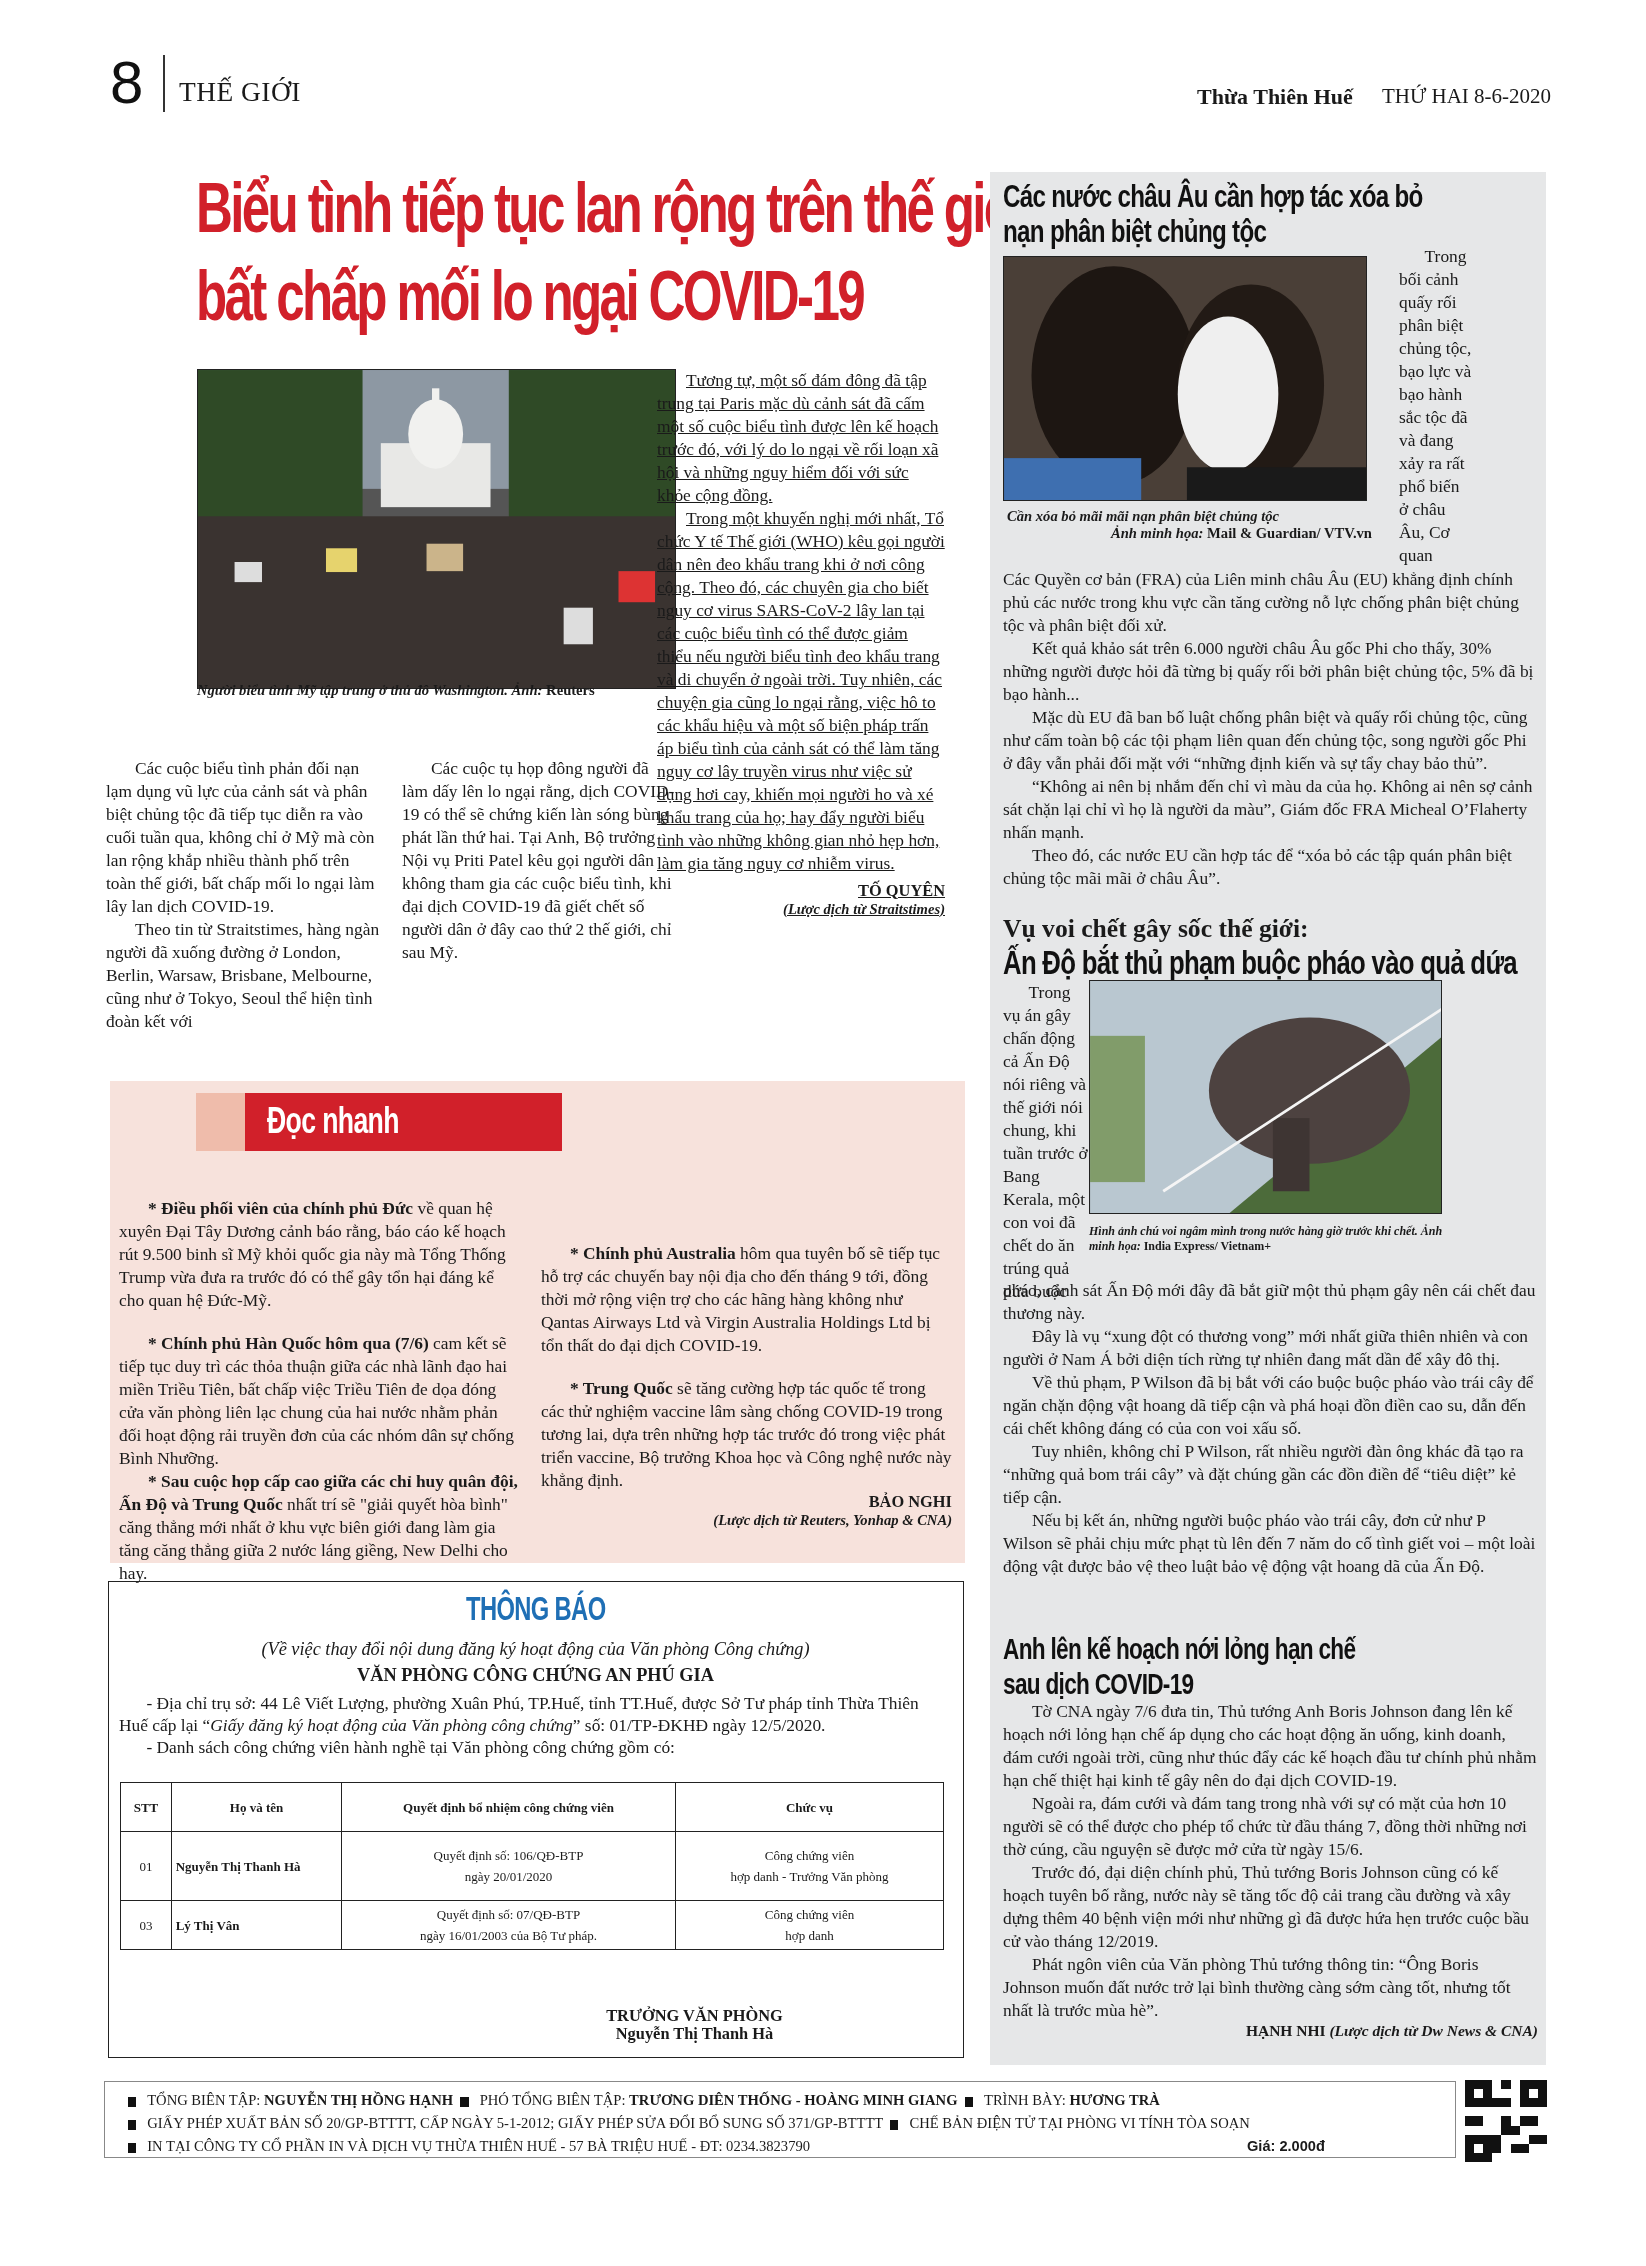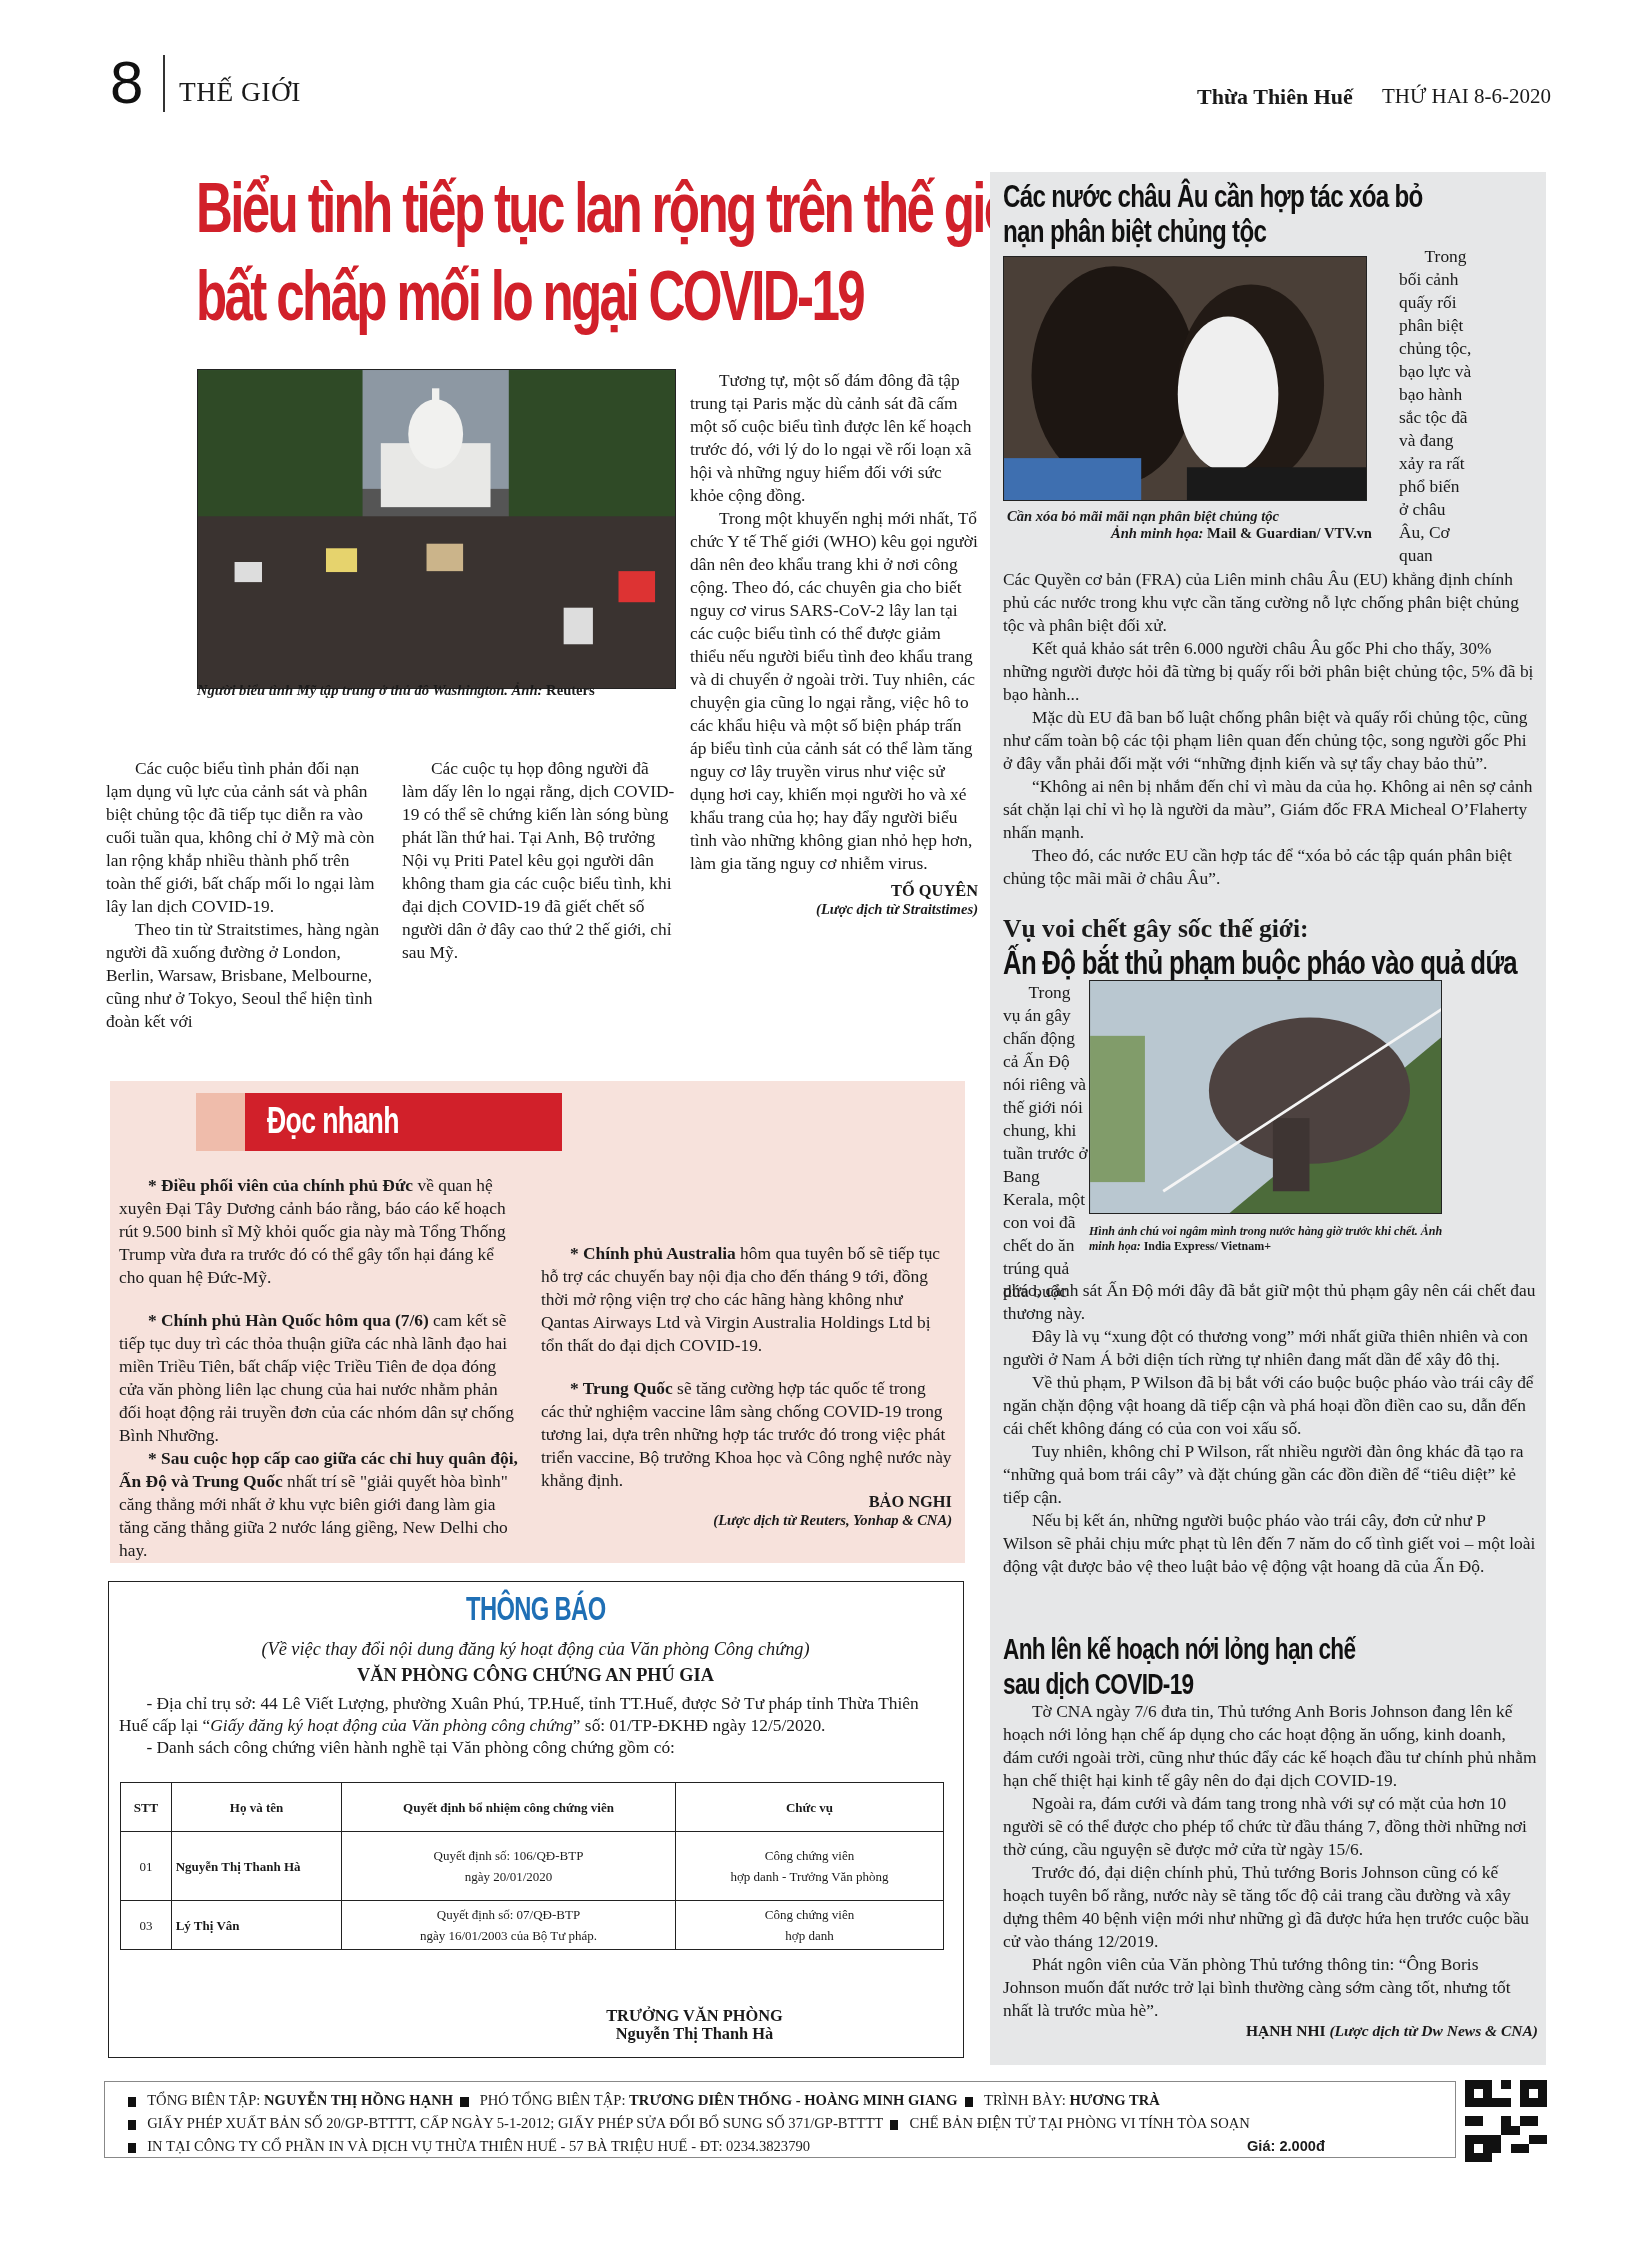--- a/index.html
+++ b/index.html
@@ -88,21 +88,21 @@
   <b>Reuters</b>
 </div>
 
 <div class="col" style="left:106px; top:757px; width:274px;">
   <p class="body ind">Các cuộc biểu tình phản đối nạn lạm dụng vũ lực của cảnh sát và phân biệt chủng tộc đã tiếp tục diễn ra vào cuối tuần qua, không chỉ ở Mỹ mà còn lan rộng khắp nhiều thành phố trên toàn thế giới, bất chấp mối lo ngại làm lây lan dịch COVID-19.</p>
   <p class="body ind">Theo tin từ Straitstimes, hàng ngàn người đã xuống đường ở London, Berlin, Warsaw, Brisbane, Melbourne, cũng như ở Tokyo, Seoul thể hiện tình đoàn kết với</p>
 </div>
 <div class="col" style="left:402px; top:757px; width:274px;">
   <p class="body ind">Các cuộc tụ họp đông người đã làm dấy lên lo ngại rằng, dịch COVID-19 có thể sẽ chứng kiến làn sóng bùng phát lần thứ hai. Tại Anh, Bộ trưởng Nội vụ Priti Patel kêu gọi người dân không tham gia các cuộc biểu tình, khi đại dịch COVID-19 đã giết chết số người dân ở đây cao thứ 2 thế giới, chỉ sau Mỹ.</p>
 </div>
-<div class="col" style="left:690px; top:369px; width:288px;">
+<div class="col" style="left:657px; top:369px; width:288px;text-decoration:underline;">
   <p class="body ind">Tương tự, một số đám đông đã tập trung tại Paris mặc dù cảnh sát đã cấm một số cuộc biểu tình được lên kế hoạch trước đó, với lý do lo ngại về rối loạn xã hội và những nguy hiểm đối với sức khỏe cộng đồng.</p>
   <p class="body ind">Trong một khuyến nghị mới nhất, Tổ chức Y tế Thế giới (WHO) kêu gọi người dân nên đeo khẩu trang khi ở nơi công cộng. Theo đó, các chuyên gia cho biết nguy cơ virus SARS-CoV-2 lây lan tại các cuộc biểu tình có thể được giảm thiểu nếu người biểu tình đeo khẩu trang và di chuyển ở ngoài trời. Tuy nhiên, các chuyện gia cũng lo ngại rằng, việc hô to các khẩu hiệu và một số biện pháp trấn áp biểu tình của cảnh sát có thể làm tăng nguy cơ lây truyền virus như việc sử dụng hơi cay, khiến mọi người ho và xé khẩu trang của họ; hay đẩy người biểu tình vào những không gian nhỏ hẹp hơn, làm gia tăng nguy cơ nhiễm virus.</p>
   <p class="byline" style="margin-top:5.5px;">TỐ QUYÊN</p>
   <p class="byline2">(Lược dịch từ Straitstimes)</p>
 </div>
 
 <div class="abs grey"></div>
 
 <div class="abs sidehead" style="left:1003px; top:179px;">
   <div>Các nước châu Âu cần hợp tác xóa bỏ</div>
@@ -173,21 +173,21 @@
     <b>HẠNH NHI</b>
     <i style="font-weight:bold;">(Lược dịch từ Dw News &amp; CNA)</i>
   </p>
 </div>
 
 <div class="abs docnhanh"></div>
 <div class="abs dn-tab"></div>
 <div class="abs dn-bar"></div>
 <div class="abs dn-title">Đọc nhanh</div>
 <div class="abs" style="left:119px; top:1174px; width:402px;">
-  <p class="body ind" style="margin-bottom:20px;"><b>* Điều phối viên của chính phủ Đức</b><span> về quan hệ xuyên Đại Tây Dương cảnh báo rằng, báo cáo kế hoạch rút 9.500 binh sĩ Mỹ khỏi quốc gia này mà Tổng Thống Trump vừa đưa ra trước đó có thể gây tổn hại đáng kể cho quan hệ Đức-Mỹ.</span></p>
+  <p class="body ind" style="margin-bottom:20px;margin-top:23px;"><b>* Điều phối viên của chính phủ Đức</b><span> về quan hệ xuyên Đại Tây Dương cảnh báo rằng, báo cáo kế hoạch rút 9.500 binh sĩ Mỹ khỏi quốc gia này mà Tổng Thống Trump vừa đưa ra trước đó có thể gây tổn hại đáng kể cho quan hệ Đức-Mỹ.</span></p>
   <p class="body ind" style=""><b>* Chính phủ Hàn Quốc hôm qua (7/6)</b><span> cam kết sẽ tiếp tục duy trì các thỏa thuận giữa các nhà lãnh đạo hai miền Triều Tiên, bất chấp việc Triều Tiên đe dọa đóng cửa văn phòng liên lạc chung của hai nước nhằm phản đối hoạt động rải truyền đơn của các nhóm dân sự chống Bình Nhưỡng.</span></p>
   <p class="body ind"><b>* Sau cuộc họp cấp cao giữa các chỉ huy quân đội, Ấn Độ và Trung Quốc</b><span> nhất trí sẽ "giải quyết hòa bình" căng thẳng mới nhất ở khu vực biên giới đang làm gia tăng căng thẳng giữa 2 nước láng giềng, New Delhi cho hay.</span></p>
 </div>
 <div class="abs" style="left:541px; top:1174px; width:411px;">
   <div style="height:68px;"></div>
   <p class="body ind" style="margin-bottom:20px;"><b>* Chính phủ Australia</b><span> hôm qua tuyên bố sẽ tiếp tục hỗ trợ các chuyến bay nội địa cho đến tháng 9 tới, đồng thời mở rộng viện trợ cho các hãng hàng không như Qantas Airways Ltd và Virgin Australia Holdings Ltd bị tổn thất do đại dịch COVID-19.</span></p>
   <p class="body ind"><b>* Trung Quốc</b><span> sẽ tăng cường hợp tác quốc tế trong các thử nghiệm vaccine lâm sàng chống COVID-19 trong tương lai, dựa trên những hợp tác trước đó trong việc phát triển vaccine, Bộ trưởng Khoa học và Công nghệ nước này khẳng định.</span></p>
   <p class="byline">BẢO NGHI</p>
   <p class="byline2">(Lược dịch từ Reuters, Yonhap &amp; CNA)</p>
 </div>

